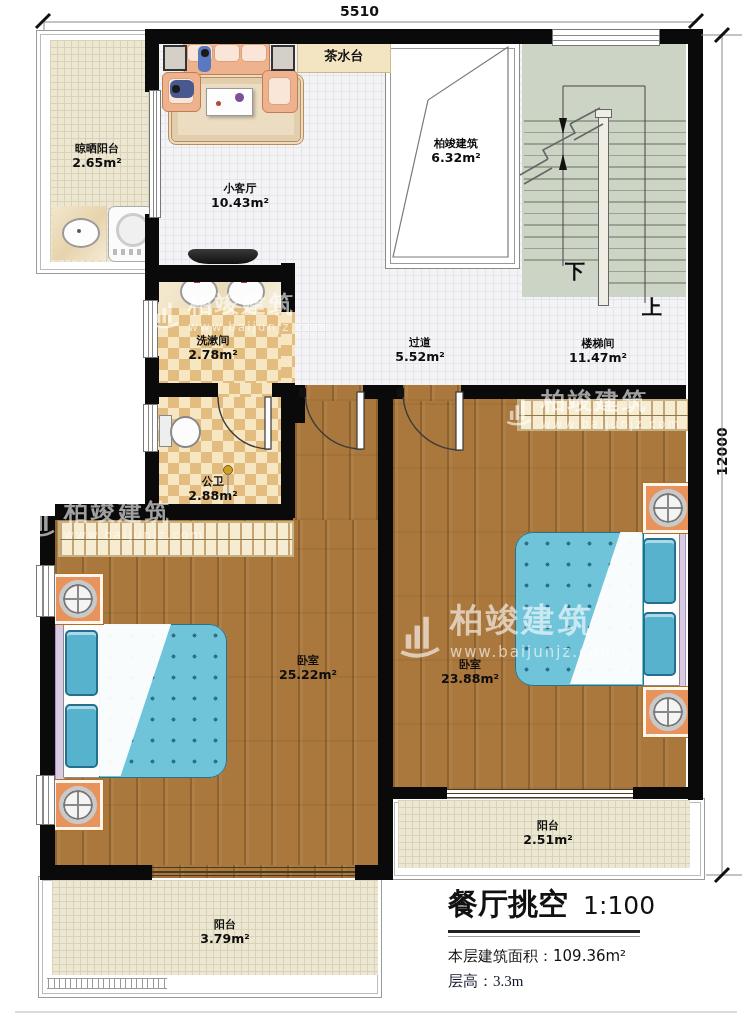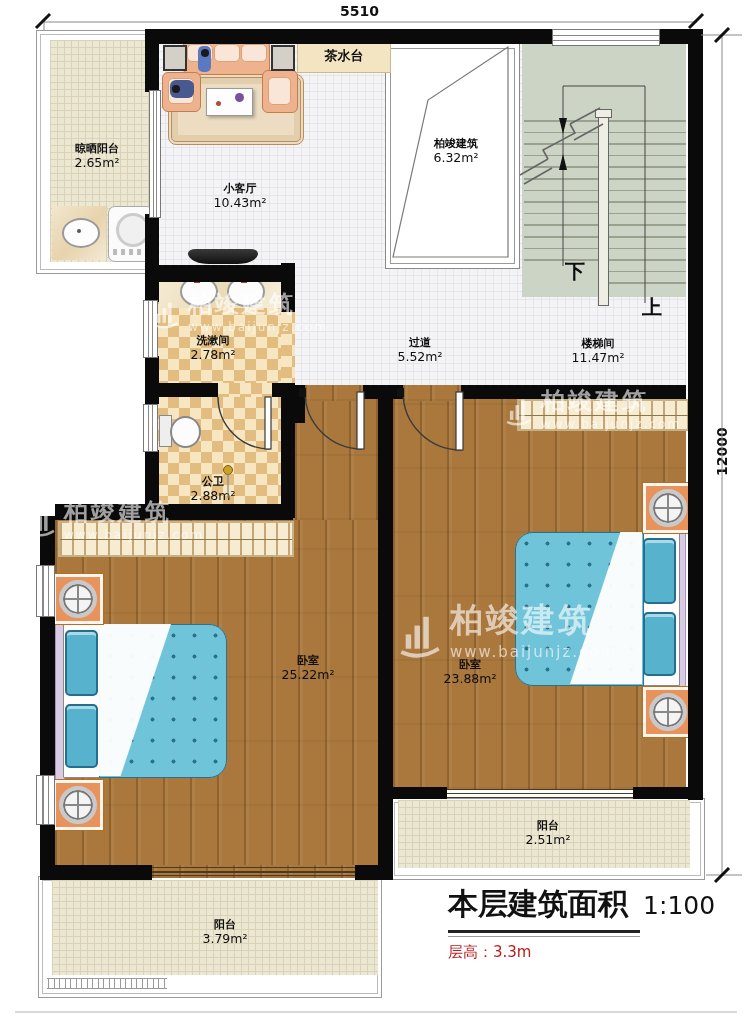--- a/index.html
+++ b/index.html
@@ -20,21 +20,21 @@
   .stairbg{background:#ccd4c6;}
   .treads{position:absolute;background:repeating-linear-gradient(to bottom,#98a28e 0 1.6px,transparent 1.6px 11.6px);}
   .winH{position:absolute;background:#fff;border:1px solid #777;
     background-image:linear-gradient(to bottom,transparent 31%,#888 31%,#888 38%,transparent 38%,transparent 64%,#888 64%,#888 71%,transparent 71%);}
   .winV{position:absolute;background:#fff;border:1px solid #777;
     background-image:linear-gradient(to right,transparent 31%,#888 31%,#888 40%,transparent 40%,transparent 62%,#888 62%,#888 71%,transparent 71%);}
   .sillH{position:absolute;background:repeating-linear-gradient(to bottom,#4a3a22 0 1.3px,transparent 1.3px 4.2px);}
   .frame{position:absolute;background:#fff;border:1.5px solid #9a9a9a;box-shadow:inset 0 0 0 3px #fff,inset 0 0 0 4px #bbb;}
   .lbl{position:absolute;transform:translate(-50%,-50%);text-align:center;color:#0d0d0d;white-space:nowrap;line-height:1.15;}
   .rname{font-size:11px;font-weight:bold;}
-  .rarea{font-size:12.5px;font-weight:normal;}
+  .rarea{font-size:12.5px;font-weight:bold;}
   .big{font-size:20px;font-weight:bold;}
   .wardrobe{position:absolute;background:#f6ecd2;border:2px solid #c5b183;
     background-image:repeating-linear-gradient(90deg,rgba(160,105,40,.55) 0 2px,transparent 2px 12px);}
   .rod{position:absolute;left:0;right:0;top:50%;border-top:1.5px solid #8d7848;}
   .stand{position:absolute;background:#e8935c;border:3px solid #fdf6ee;outline:1.5px solid #b5701f;}
   .lamp{position:absolute;left:50%;top:50%;width:30px;height:30px;transform:translate(-50%,-50%);
     background:#f4f4f4;border:4px solid #c9c9c9;border-radius:50%;box-shadow:inset 0 0 0 2px #777;}
   .lamp:after{content:"";position:absolute;left:50%;top:2px;bottom:2px;width:2px;background:#888;transform:translateX(-50%);}
   .lamp:before{content:"";position:absolute;top:50%;left:2px;right:2px;height:2px;background:#888;transform:translateY(-50%);}
   .matt{position:absolute;background-color:#70c4da;
@@ -279,26 +279,27 @@
     </div>
   <div class="lbl z5" style="left:225px;top:933px;">
     <div class="rname">阳台</div>
       <div class="rarea">3.79m²</div>
     </div>
   <div class="lbl big z5" style="left:575px;top:271px;">下</div>
   <div class="lbl big z5" style="left:652px;top:307px;">上</div>
 
   <div class="abs" style="left:448px;top:884px;width:280px;">
     <div style="white-space:nowrap;">
-      <span style="font-size:30px;font-weight:bold;color:#111;">本层建筑面积</span>
+      <span style="font-size:30px;font-weight:bold;color:#111;">餐厅挑空</span>
       <span style="font-size:25px;color:#111;margin-left:10px;">1:100</span>
     </div>
     <div style="width:192px;height:2.5px;background:#222;margin-top:5px;"></div>
     <div style="width:192px;height:1px;background:#999;margin-top:3px;"></div>
-    <div style="font-size:15px;color:#b91c1c;margin-top:6px;font-weight:500;">层高：3.3m</div>
+    <div style="font-size:15px;color:#111;margin-top:10px;font-weight:500;">本层建筑面积：109.36m²</div>
+    <div style="font-size:15px;color:#0f172a;margin-top:6px;font-weight:500;font-family:Liberation Serif, serif;">层高：3.3m</div>
   </div>
 
   <div class="wm" style="left:152px;top:288px;">
     <svg width="28" height="36" viewBox="0 0 40 48">
         <g fill="rgba(255,255,255,.62)">
           <rect x="7" y="28" width="5" height="13"></rect>
           <rect x="15" y="20" width="5" height="21"></rect>
           <rect x="23" y="12" width="5" height="29"></rect>
         </g>
         <path d="M3 44 q17 8 34 -3" fill="none" stroke="rgba(255,255,255,.62)" stroke-width="3.5"></path>

